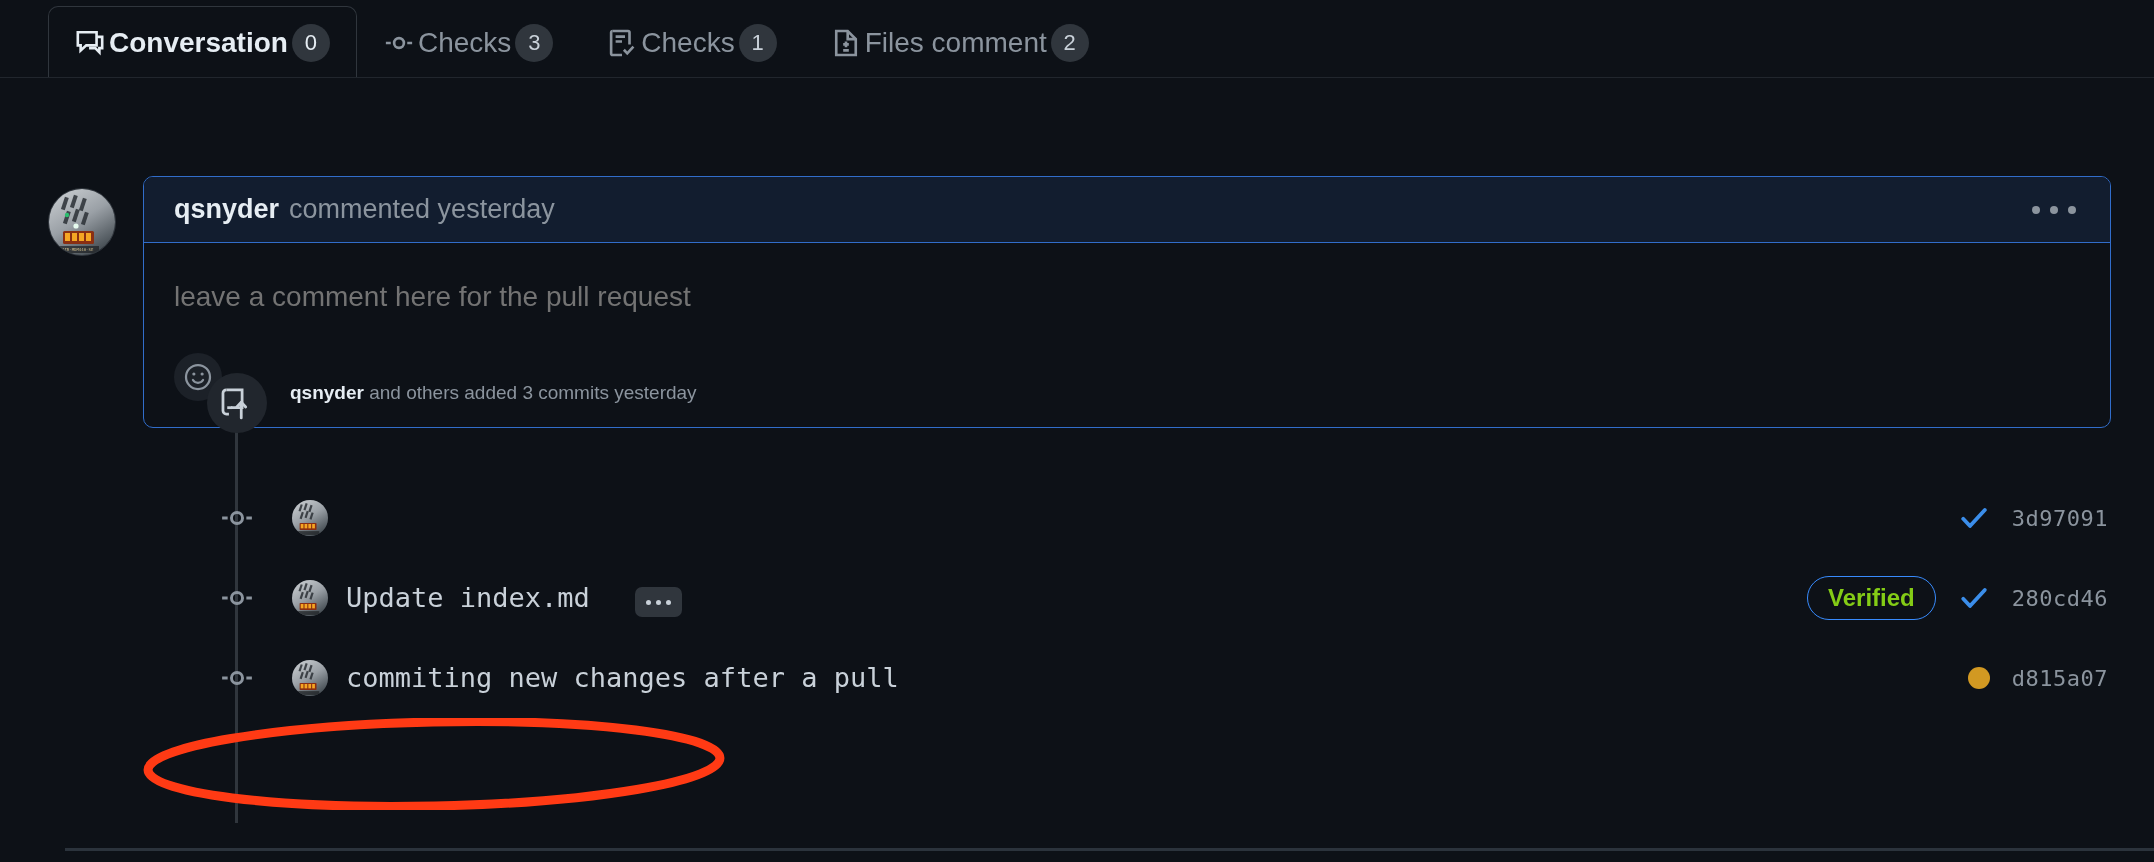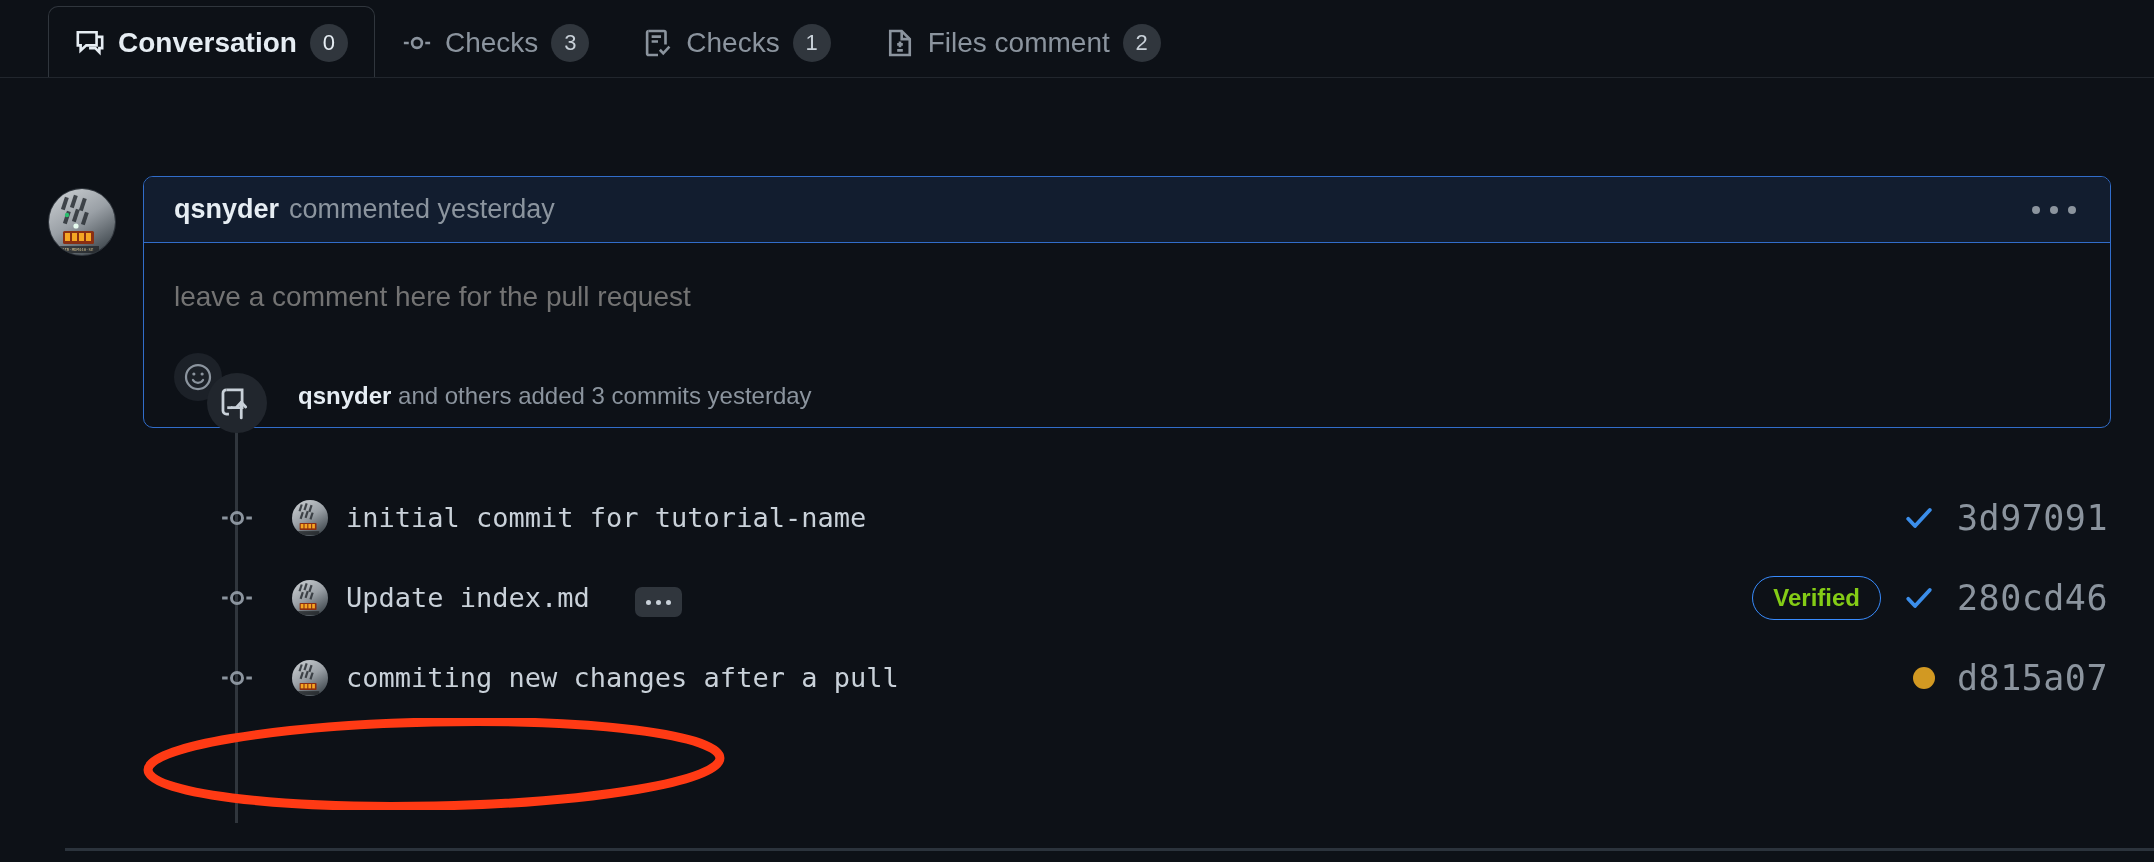--- a/index.html
+++ b/index.html
@@ -36,21 +36,21 @@
     position: absolute;
     left: 48px;
     top: 6px;
     display: flex;
     align-items: flex-end;
     height: 72px;
   }
   .tab {
     display: flex;
     align-items: center;
-    gap: 13px;
+    gap: 4px;
     padding: 0 26px;
     height: 72px;
     box-sizing: border-box;
     font-size: 28px;
     color: #8b949e;
     cursor: pointer;
     border: 1px solid transparent;
     border-bottom: none;
     border-radius: 10px 10px 0 0;
     white-space: nowrap;
@@ -206,24 +206,23 @@
     display: flex;
     align-items: center;
     justify-content: center;
     top: -30px;
   }
   .push-badge svg { display:block; }
   .push-text {
     position: absolute;
     left: 290px;
     top: -21px;
-    font-size: 24px;
+    font-size: 19px;
     color: #8b949e;
     white-space: nowrap;
-    margin-left: 8px;
   }
   .push-text b { color: #e6edf3; font-weight: bold; }
 
   
   .commit-row {
     position: absolute;
     left: 0;
     width: 2154px;
     height: 60px;
     display: flex;
@@ -304,21 +303,21 @@
   .status-check svg { display: block; }
   .status-dot {
     width: 22px;
     height: 22px;
     border-radius: 50%;
     background: #d29922;
     display: block;
   }
   .sha {
     font-family: "DejaVu Sans Mono", "Liberation Mono", monospace;
-    font-size: 35px;
+    font-size: 22px;
     color: #8b949e;
     cursor: pointer;
     letter-spacing: 0.5px;
   }
 
   .bottom-rule {
     position: absolute;
     left: 65px;
     top: 848px;
     width: 2089px;
@@ -490,21 +489,20 @@
         <rect x="14" y="42" width="31" height="13" rx="1.5" fill="#8a2f12"></rect>
         <g fill="#f5a623">
           <rect x="16" y="44" width="5" height="8"></rect>
             <rect x="23" y="44" width="5" height="8"></rect>
           <rect x="30" y="44" width="5" height="8"></rect>
             <rect x="37" y="44" width="5" height="8"></rect>
         </g>
         <rect x="10" y="57" width="40" height="7" fill="#1c1f22" opacity="0.7"></rect>
       </svg>
     </span>
-    <span class="commit-msg">initial commit for tutorial-name</span>
     <span class="commit-right">
       <span class="status-check">
         <svg width="32" height="32" viewBox="0 0 16 16" fill="none" stroke="#3b8eea" stroke-width="1.9" stroke-linecap="round" stroke-linejoin="round">
           <path d="M2.6 8.4l3.4 3.6 7.4-8"></path>
         </svg>
       </span>
       <span class="sha">3d97091</span>
     </span>
   </div>
 

